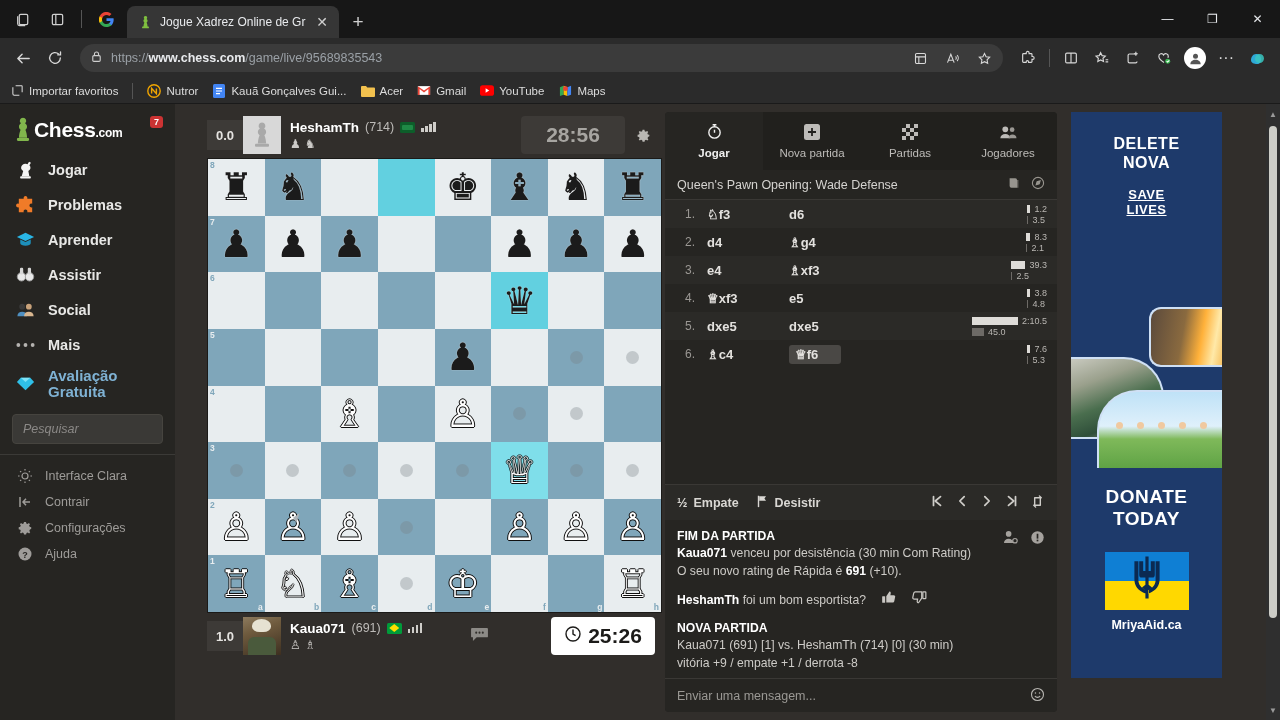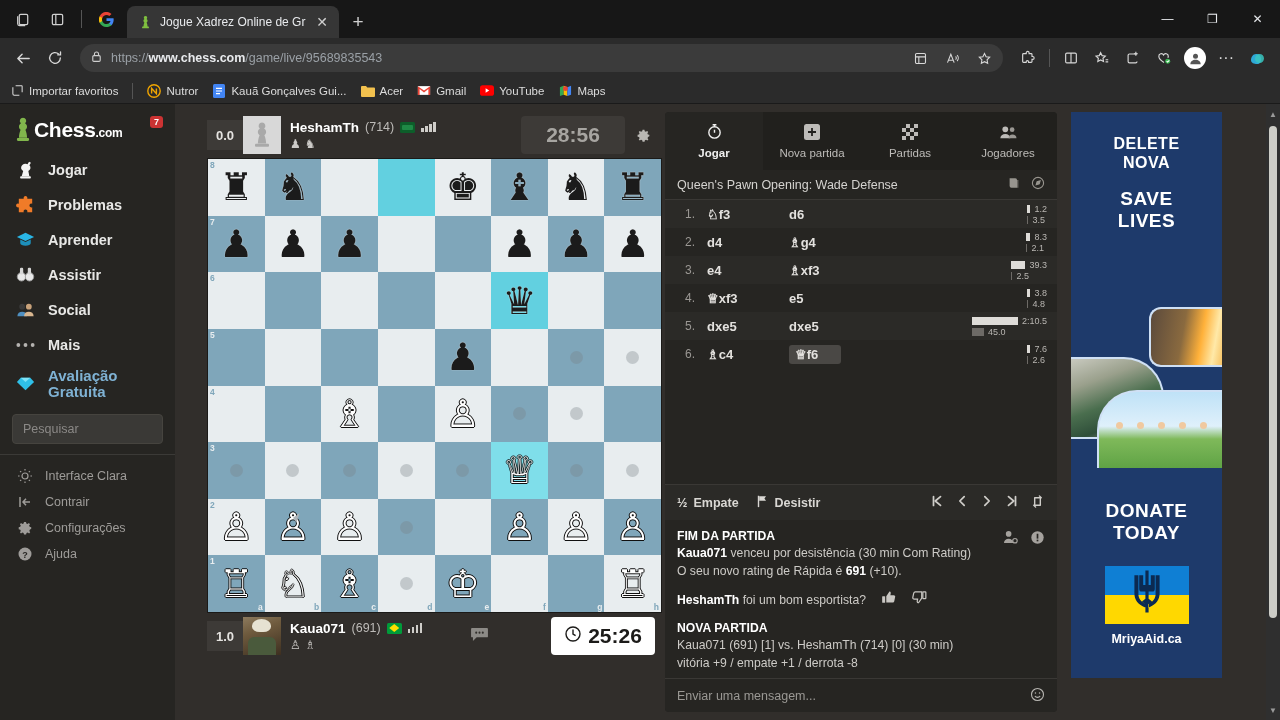--- a/index.html
+++ b/index.html
@@ -45,21 +45,21 @@
   .logo-row { display:flex; align-items:flex-end; padding:2px 0 10px 12px; position:relative; }
   .logo-pawn { width:22px; height:26px; }
   .logo-text { color:#fff; font-size:21px; font-weight:800; letter-spacing:-0.3px; }
   .logo-text .dotcom { font-size:12px; font-weight:600; }
   .badge { position:absolute; right:12px; top:2px; background:#c33; color:#fff; font-size:9px;
            padding:1px 4px; border-radius:3px; font-weight:700; }
   .nav-item { display:flex; align-items:center; gap:11px; padding:6px 0 6px 14px; color:#e8e8e6; font-size:14.5px; font-weight:700; }
   .nav-ico { width:23px; height:23px; flex:0 0 23px; display:flex; align-items:center; justify-content:center; font-size:17px; }
   .nav-item.promo { color:#7fb2d4; font-weight:700; line-height:1.06; font-size:15px; }
   .searchbox { margin:8px 12px 10px 12px; height:30px; background:#3a3936; border-radius:4px;
-               display:flex; align-items:center; padding:0 10px; color:#8b8987; font-size:12.5px; border:1px solid #46443f;}
+               display:flex; align-items:center; padding:0 10px; color:#8b8987; font-size:12.5px; border:1px solid #46443f;font-style:italic;}
   .sb-divider { height:1px; background:#3b3a37; margin:0 0 8px 0; }
   .mini-item { display:flex; align-items:center; gap:11px; padding:4px 0 4px 16px; color:#9e9c99; font-size:12.5px; }
   .mini-ico { width:18px; height:18px; flex:0 0 18px; display:flex; align-items:center; justify-content:center; font-size:14px; }
 
   
   .boardcol { width:480px; flex:0 0 480px; padding:8px 0 0 32px; }
   .player { height:46px; display:flex; align-items:center; gap:0; }
   .evalbox { width:36px; height:30px; background:#3d3a37; color:#e5e3e0; font-size:13px; font-weight:700;
              display:flex; align-items:center; justify-content:center; }
   .pavatar { width:38px; height:38px; flex:0 0 38px; background:#d8d8d8; display:flex; align-items:center; justify-content:center; }
@@ -145,21 +145,21 @@
   .thumbs { display:inline-flex; gap:14px; margin-left:12px; color:#c9c7c3; font-size:14px; vertical-align:middle;}
   .chatinput { margin-top:auto; height:34px; background:#262522; border-top:1px solid #3a3835;
                display:flex; align-items:center; padding:0 12px; color:#9a9894; font-size:12.5px; }
   .chatinput .emoji { margin-left:auto; color:#b6b4b0; font-size:14px; }
 
   
   .adcol { width:155px; flex:0 0 155px; margin:8px 0 0 14px; }
   .ad { width:151px; height:566px; background:#1e3a6b; position:relative; overflow:hidden;
         display:flex; flex-direction:column; align-items:center; }
   .ad-t1 { color:#fff; font-weight:800; font-size:16px; letter-spacing:0.5px; text-align:center; margin-top:22px; line-height:1.2;}
-  .ad-t2 { color:#fff; font-weight:800; font-size:19px; letter-spacing:0.5px; text-align:center; margin-top:16px; line-height:1.15;}
+  .ad-t2 { color:#fff; font-weight:800; font-size:13px; letter-spacing:0.5px; text-align:center; margin-top:16px; line-height:1.15;text-decoration:underline;}
   .ad-img1 { position:absolute; top:195px; left:78px; width:82px; height:60px; border-radius:12px 0 0 12px;
              border:2px solid #cfe0f5; border-right:none;
              background:linear-gradient(100deg,#5b4a3c 0%,#8a6a3f 40%,#ffb13a 62%,#ffe9a8 78%,#f0a32c 100%); }
   .ad-img2 { position:absolute; top:245px; left:-12px; width:105px; height:82px; border-radius:0 40px 0 0;
              border:2px solid #cfe0f5; border-left:none;
              background:linear-gradient(160deg,#cfcfc6 0%,#9aa08c 30%,#4a6e4e 55%,#2f4f3a 75%,#b9b2a5 100%); }
   .ad-img3 { position:absolute; top:278px; left:26px; width:126px; height:78px; border-radius:40px 0 0 0;
              border:2px solid #cfe0f5; border-bottom:none; border-right:none;
              background:linear-gradient(180deg,#bfe2f7 0%,#dff0fb 45%,#7fb95a 62%,#5fa345 100%); }
   .ad-kids { position:absolute; top:296px; left:40px; width:104px; height:44px; display:flex; gap:5px; align-items:flex-end;}
@@ -905,21 +905,21 @@
             <span class="mnum">6.</span>
             <span class="mply">♗c4</span>
             <span class="mply sel">♕f6</span>
             <span class="mtimes">
               <span class="mtl">
                 <i class="bar" style="width: 3px;"></i>
                 <span>7.6</span>
               </span>
               <span class="mtl">
                 <i class="bar dk" style="width: 1px;"></i>
-                <span>2.6</span>
+                <span>5.3</span>
               </span>
             </span>
           </div>
         </div>
       <div class="movespacer"></div>
 
       <div class="actions">
         <div class="act">
           <span>½</span>
           <span>Empate</span>

